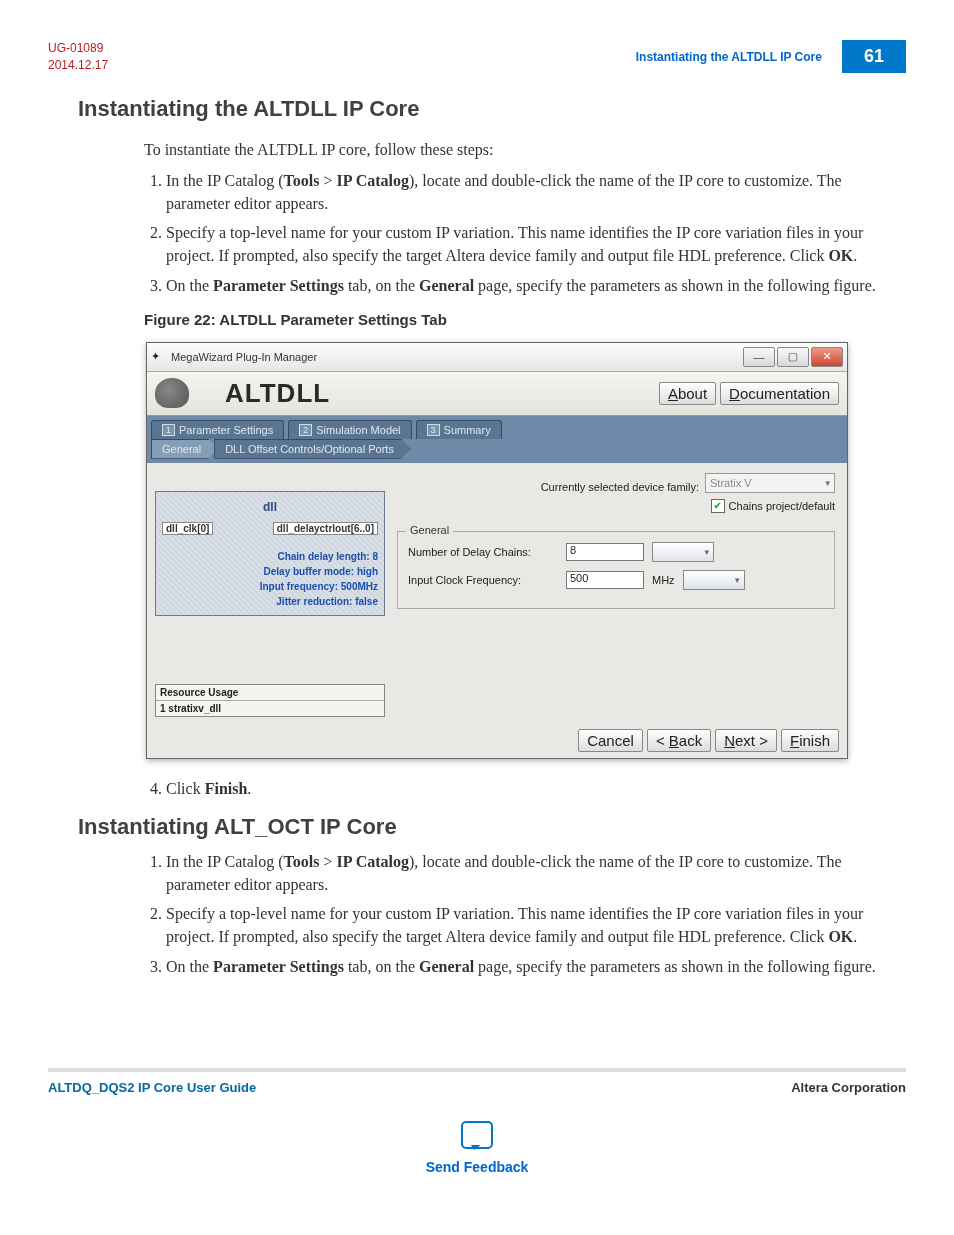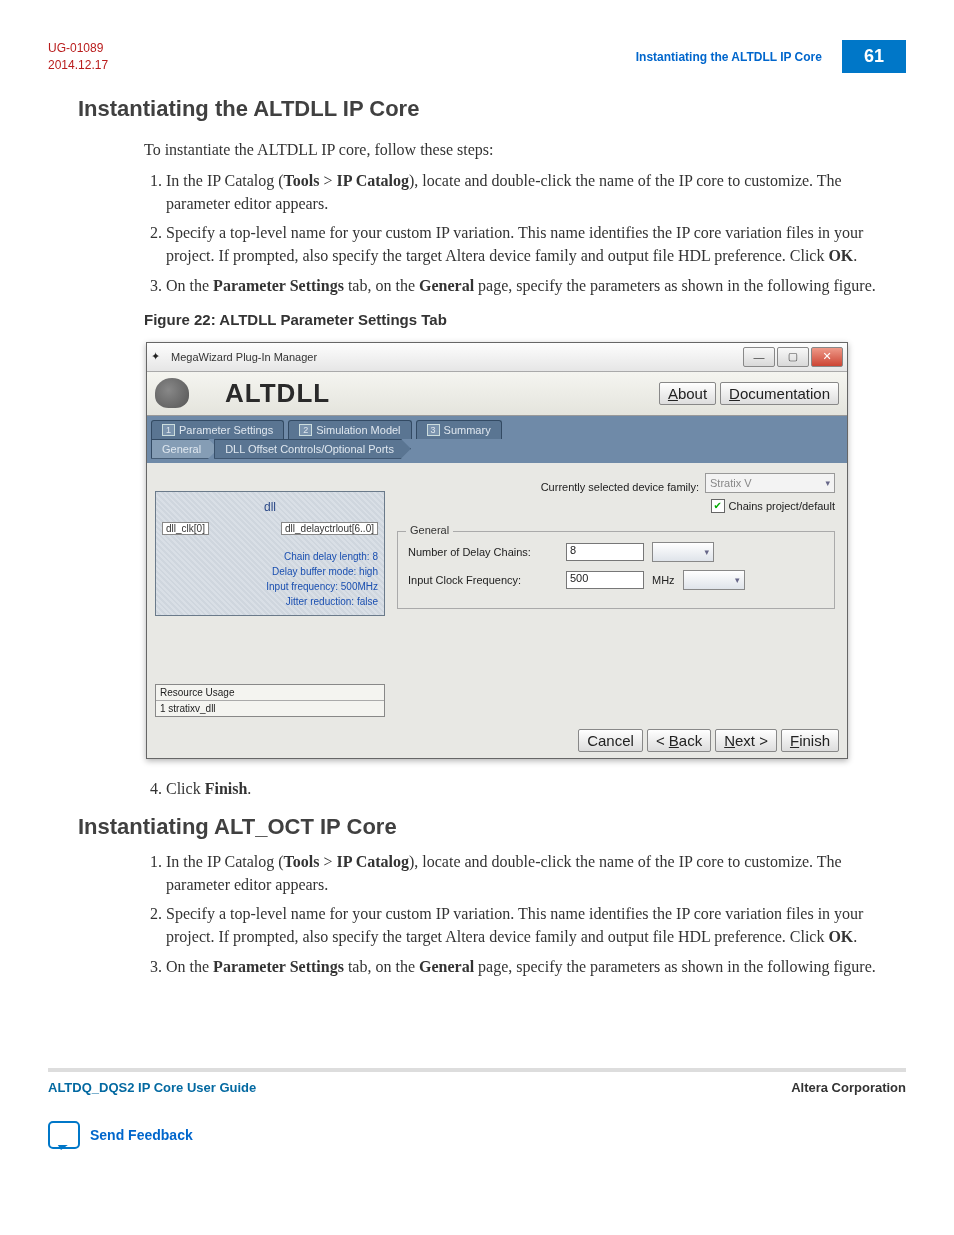--- a/index.html
+++ b/index.html
@@ -159,21 +159,21 @@
   }
   .chev-tab.active { background:#859db5; }
   .ss-body {
     display:flex;
     background:#e8e8e4;
     min-height: 260px;
   }
   .ss-left {
     width: 230px;
     padding: 10px 8px 6px 8px;
-    display:flex; flex-direction:column;
+    display:flex; flex-direction:column;font-weight:bold;
   }
   .block-box {
     border: 1px solid #6a7a8a;
     background: repeating-linear-gradient(45deg,#d9dfe6,#d9dfe6 2px,#cfd6de 2px,#cfd6de 4px);
     padding: 8px 6px 6px 6px;
     position:relative;
     margin-top:18px;
   }
   .block-title { text-align:center; color:#2c4a88; font-size:12px; margin-bottom:8px; }
   .pin-row { display:flex; justify-content:space-between; font-size:10px; color:#333; }
@@ -218,20 +218,21 @@
     display:flex; justify-content:space-between;
     font-family: Arial, sans-serif;
     font-size: 13px;
   }
   .footer-left { color:#0369a1; font-weight:bold; }
   .footer-right { color:#333; font-weight:bold; }
   .feedback-row {
     margin-top: 26px;
     display:flex; align-items:center; gap:10px;
     font-family: Arial, sans-serif;
+    flex-direction: column;
   }
   .bubble-icon {
     width:28px; height:24px;
     border:2px solid #0077c8; border-radius:5px;
     position:relative;
   }
   .bubble-icon:after {
     content:""; position:absolute; left:6px; bottom:-8px;
     border:5px solid transparent; border-top-color:#0077c8;
     transform: skewX(-20deg);

